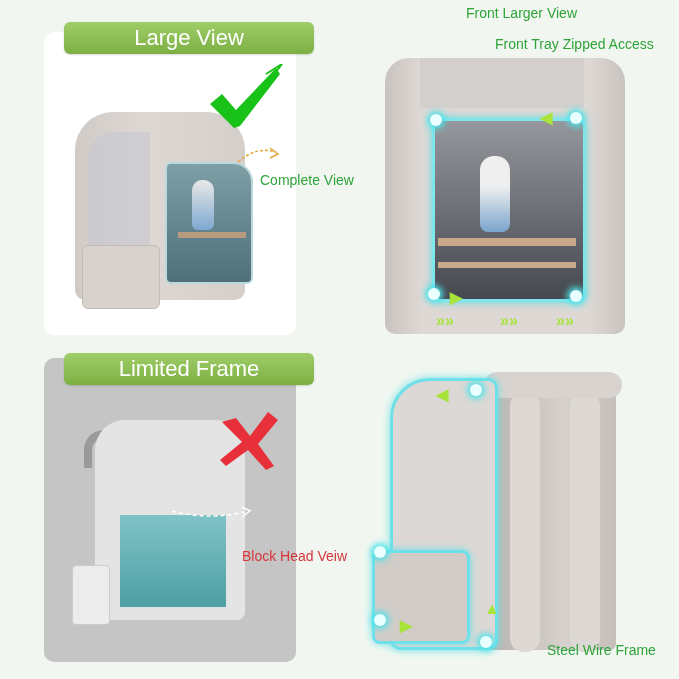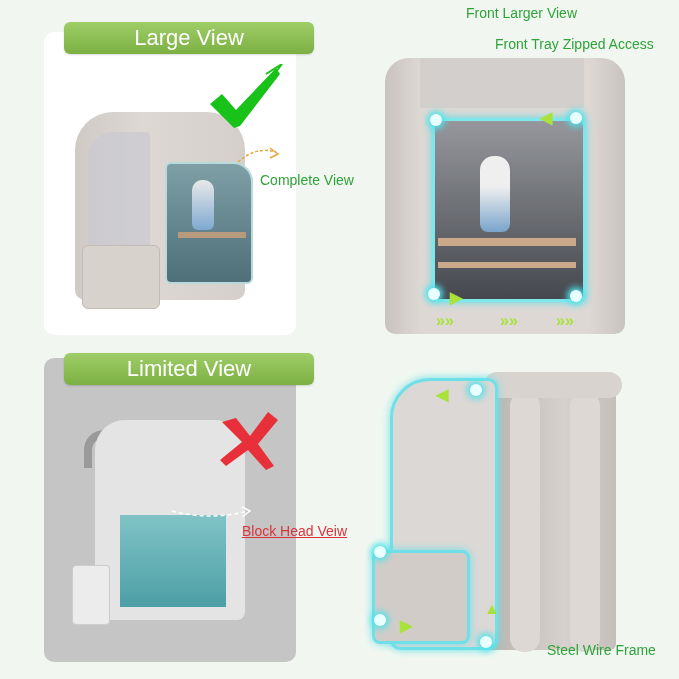--- a/index.html
+++ b/index.html
@@ -116,40 +116,40 @@
 <div class="abs dot" style="left:570px;top:112px;"></div>
 <div class="abs dot" style="left:428px;top:288px;"></div>
 <div class="abs dot" style="left:570px;top:290px;"></div>
 <div class="abs arrow-g" style="left:540px;top:108px;">◀</div>
 <div class="abs arrow-g" style="left:450px;top:288px;">▶</div>
 <div class="abs arrow-g" style="left:436px;top:312px;">»»</div>
 <div class="abs arrow-g" style="left:500px;top:312px;">»»</div>
 <div class="abs arrow-g" style="left:556px;top:312px;">»»</div>
 
 <div class="abs card-limited"></div>
-<div class="abs pill" style="top:353px;">Limited View</div>
+<div class="abs pill" style="top:353px;">Limited Frame</div>
 
 <div class="abs handle" style="left:84px;top:430px;"></div>
 <div class="abs handle" style="left:120px;top:430px;"></div>
 <div class="abs bag3"></div>
 <div class="abs bag3-win"></div>
 <div class="abs bag3-pocket"></div>
 
 <div class="abs" style="left:216px;top:408px;">
   <svg width="64" height="64" viewBox="0 0 64 64">
     <path d="M6 14 L20 10 L34 28 L52 4 L62 12 L42 36 L58 58 L50 62 L32 42 L10 58 L4 52 L26 34 Z" fill="#e8303a"></path>
   </svg>
 </div>
 <div class="abs" style="left:170px;top:503px;">
   <svg width="84" height="20" viewBox="0 0 84 20">
     <path d="M2 8 Q40 18 78 8" stroke="#ffffff" stroke-width="1.5" stroke-dasharray="4 3" fill="none"></path>
     <path d="M72 4 L80 8 L72 14" stroke="#ffffff" stroke-width="1.5" fill="none"></path>
   </svg>
 </div>
-<div class="abs label-red" style="left:242px;top:523px;text-decoration:underline;">Block Head Veiw</div>
+<div class="abs label-red" style="left:242px;top:548px;">Block Head Veiw</div>
 
 <div class="abs bag4-back"></div>
 <div class="abs strap" style="left:510px;top:392px;"></div>
 <div class="abs strap" style="left:570px;top:392px;"></div>
 <div class="abs bag4-roll"></div>
 <div class="abs bag4"></div>
 <div class="abs bag4-pocket"></div>
 <div class="abs dot" style="left:470px;top:384px;"></div>
 <div class="abs dot" style="left:374px;top:546px;"></div>
 <div class="abs dot" style="left:374px;top:614px;"></div>

